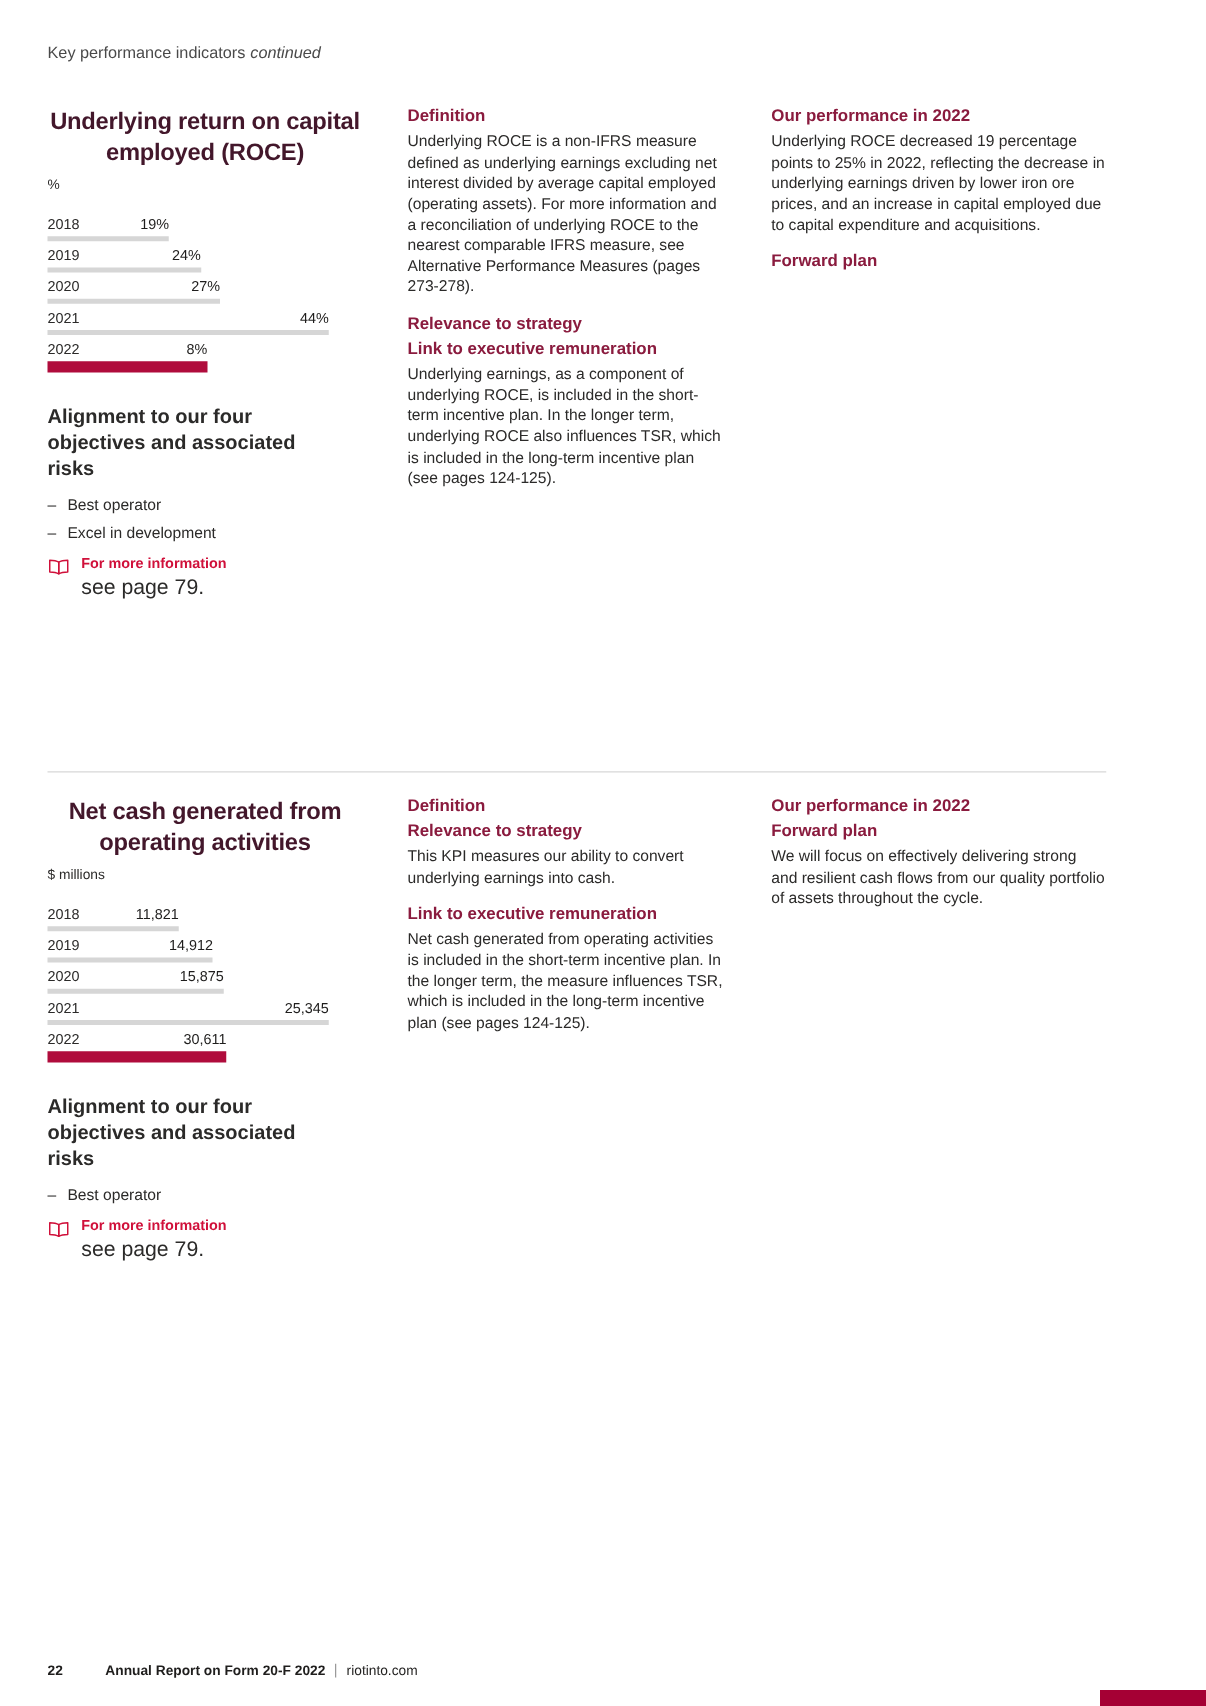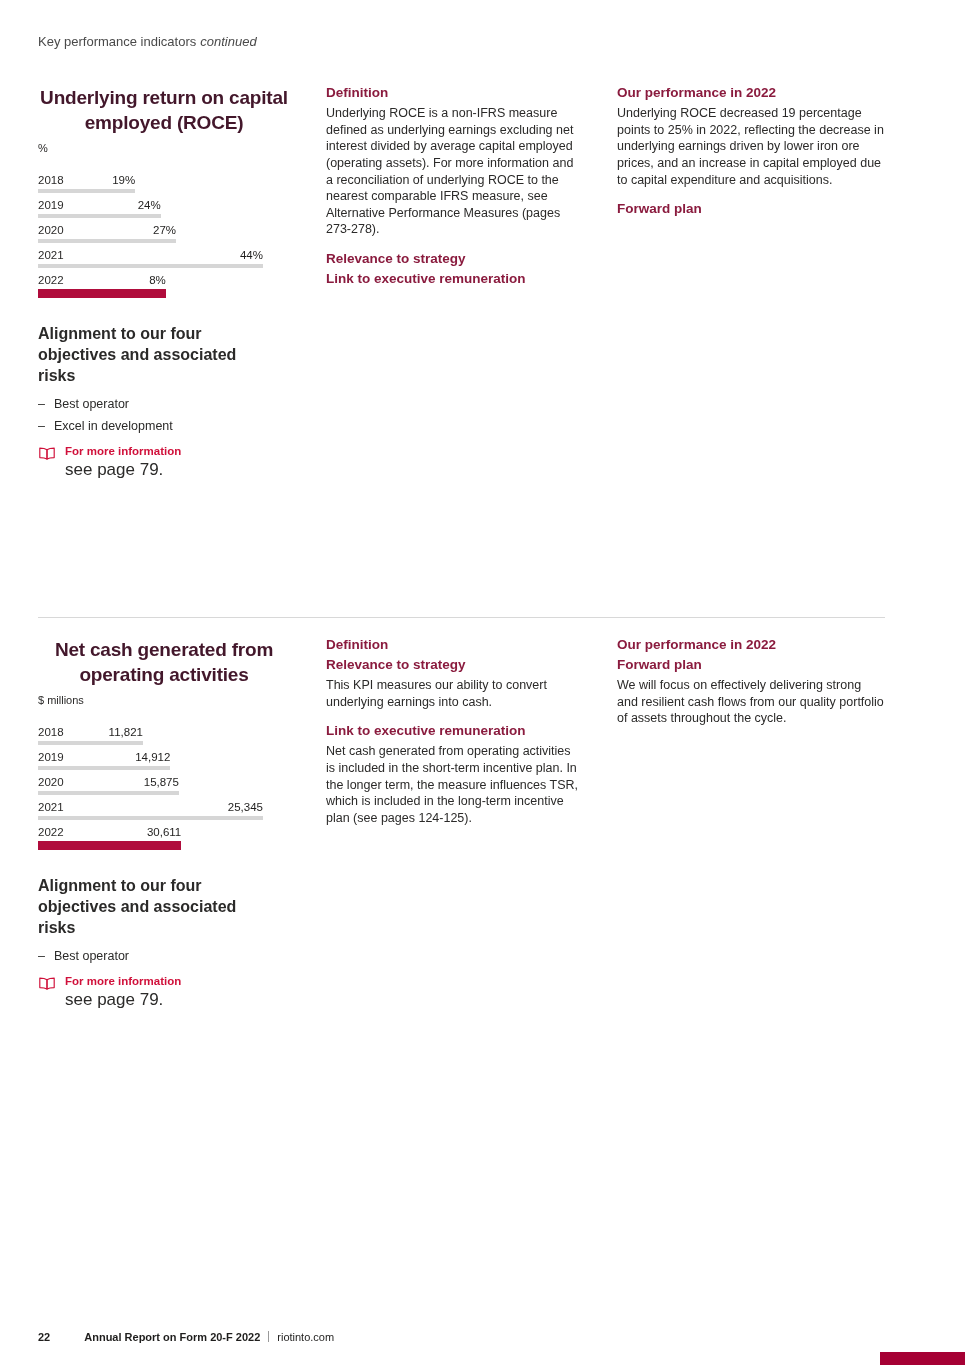--- a/index.html
+++ b/index.html
@@ -133,20 +133,21 @@
             <div class="more-info-link">For more information</div>
             <div class="more-info-sub">see page 79.</div>
           </div>
         </div>
       </div>
       <div class="col">
           <h3 class="block-heading">Definition</h3>
           <p class="block-body">Underlying ROCE is a non-IFRS measure defined as underlying earnings excluding net interest divided by average capital employed (operating assets). For more information and a reconciliation of underlying ROCE to the nearest comparable IFRS measure, see Alternative Performance Measures (pages 273-278).</p>
           <h3 class="block-heading">Relevance to strategy</h3>
           <h3 class="block-heading">Link to executive remuneration</h3>
+          <p class="block-body">Underlying earnings, as a component of underlying ROCE, is included in the short-term incentive plan. In the longer term, underlying ROCE also influences TSR, which is included in the long-term incentive plan (see pages 124-125).</p>
         </div>
       <div class="col">
           <h3 class="block-heading">Our performance in 2022</h3>
           <p class="block-body">Underlying ROCE decreased 19 percentage points to 25% in 2022, reflecting the decrease in underlying earnings driven by lower iron ore prices, and an increase in capital employed due to capital expenditure and acquisitions.</p>
           <h3 class="block-heading">Forward plan</h3>
         </div>
     </section>
 
     <div class="divider"></div>
 

